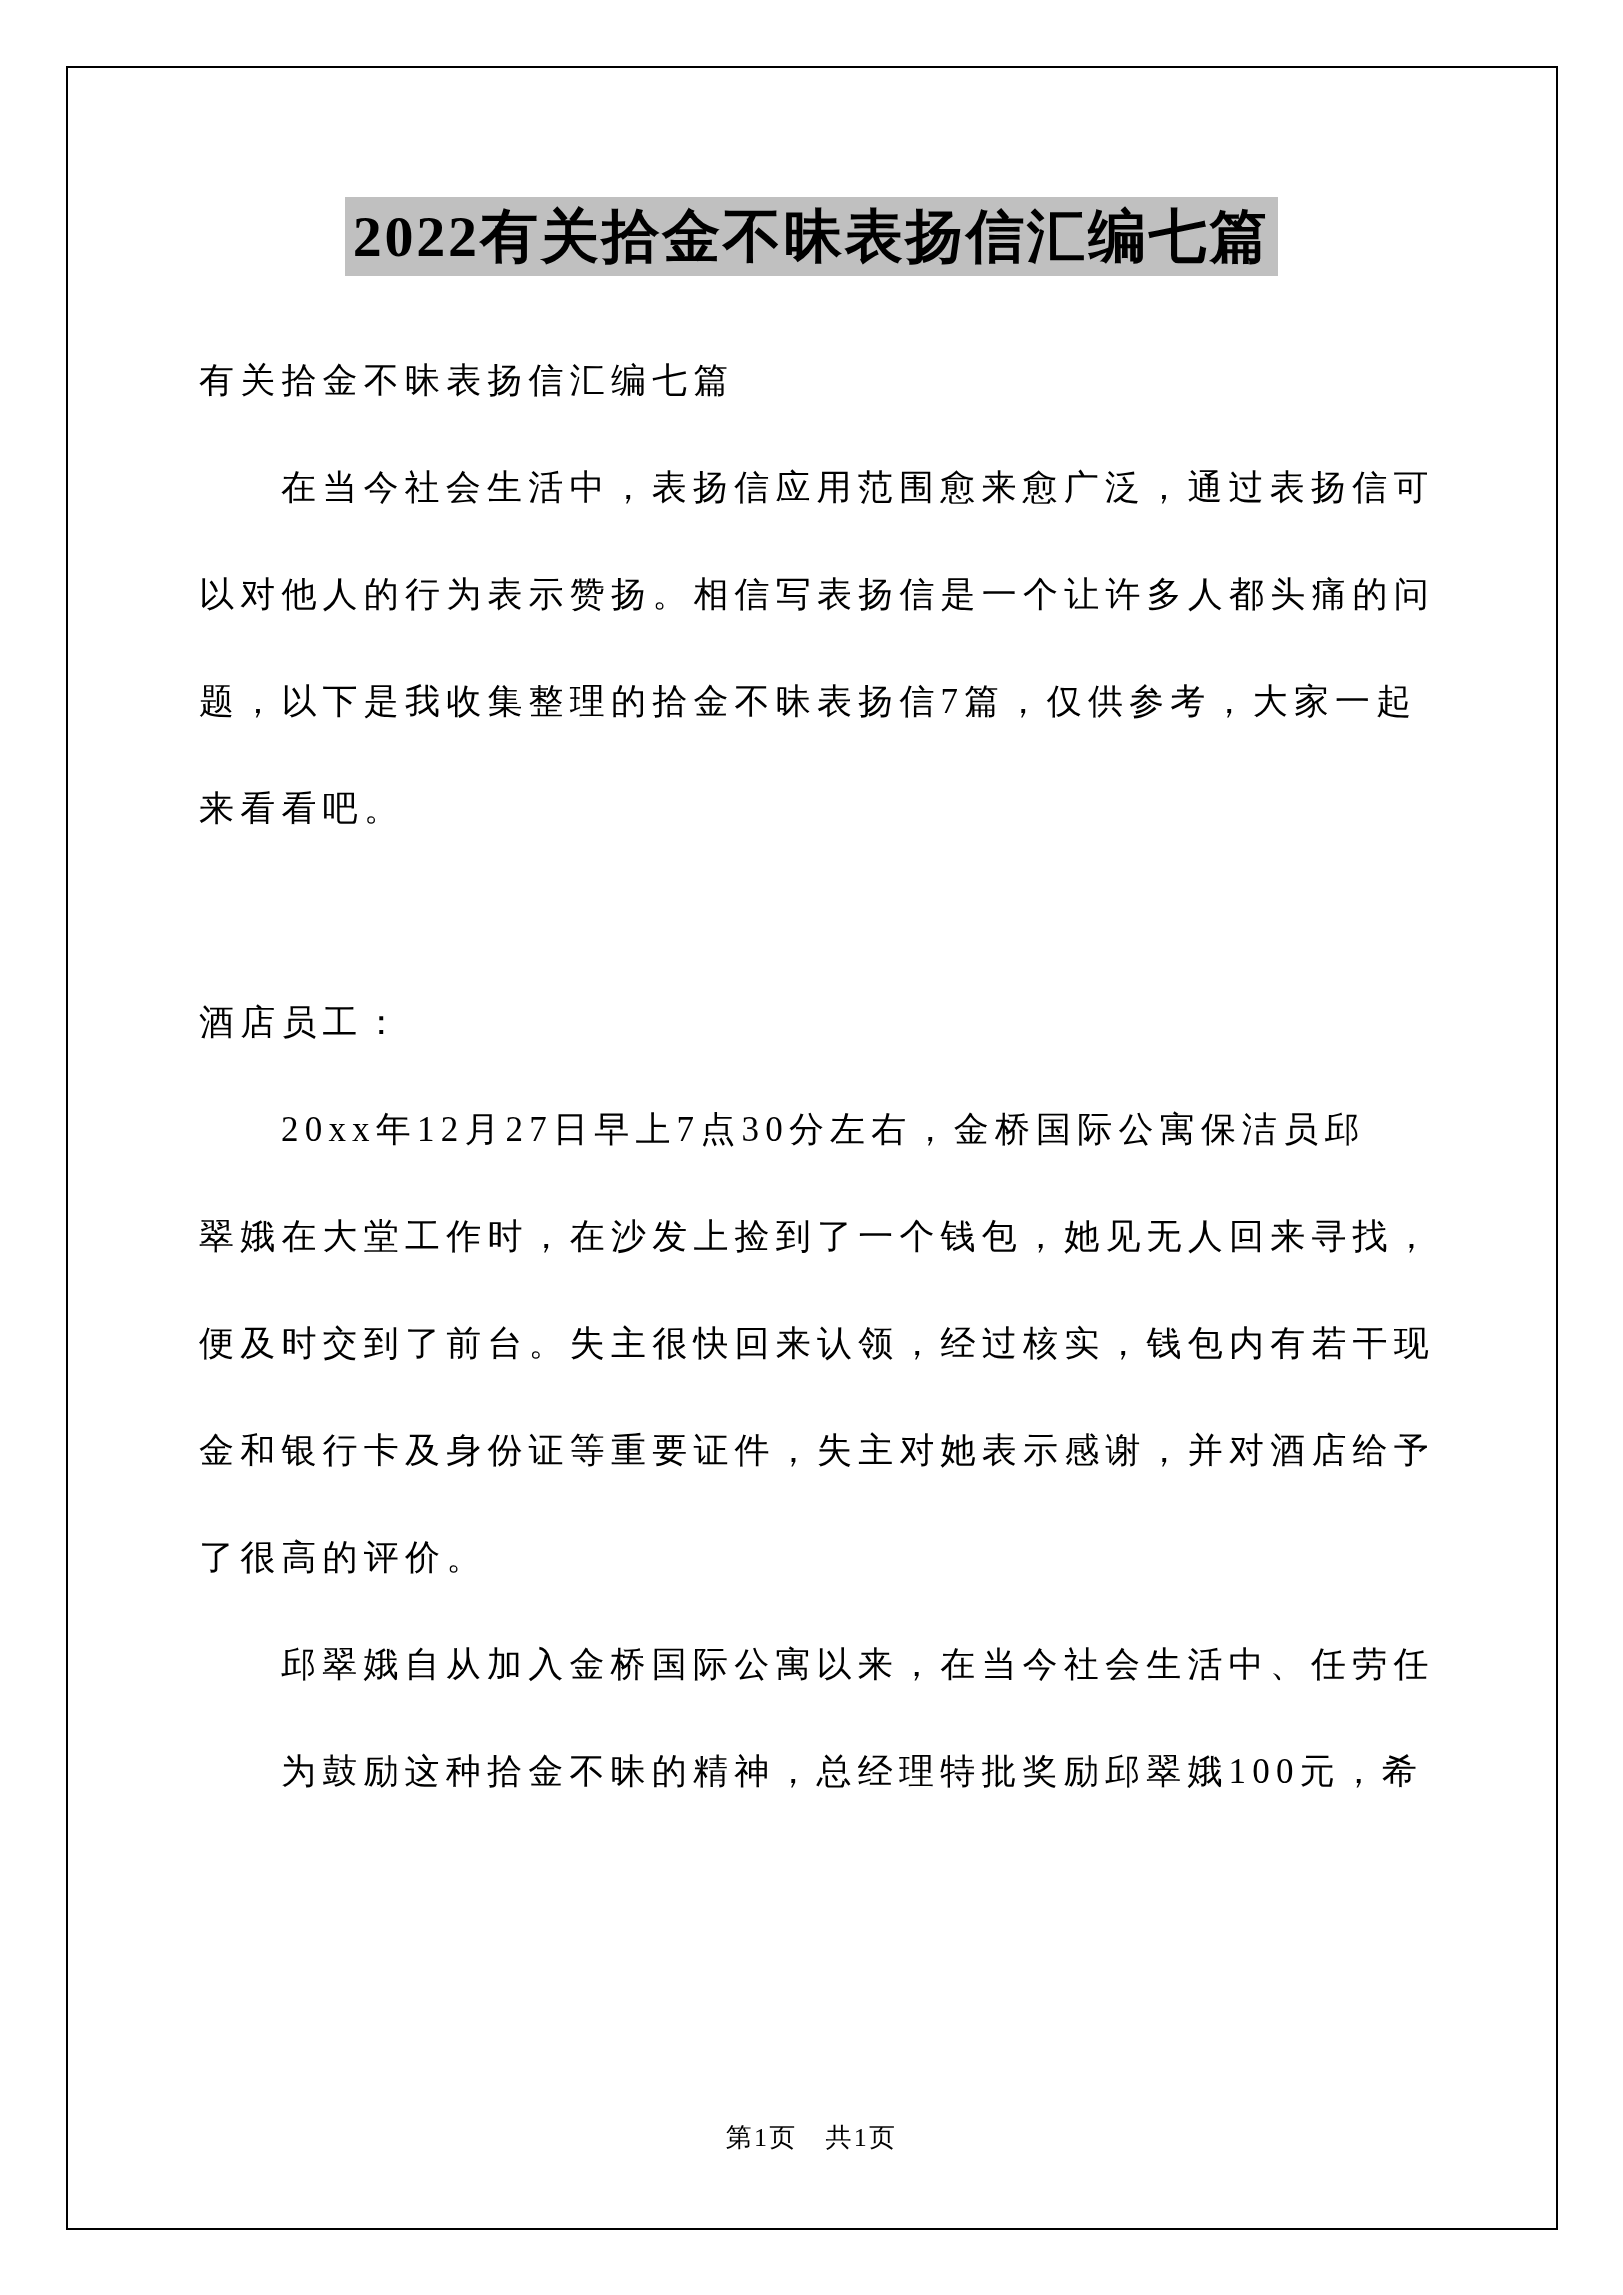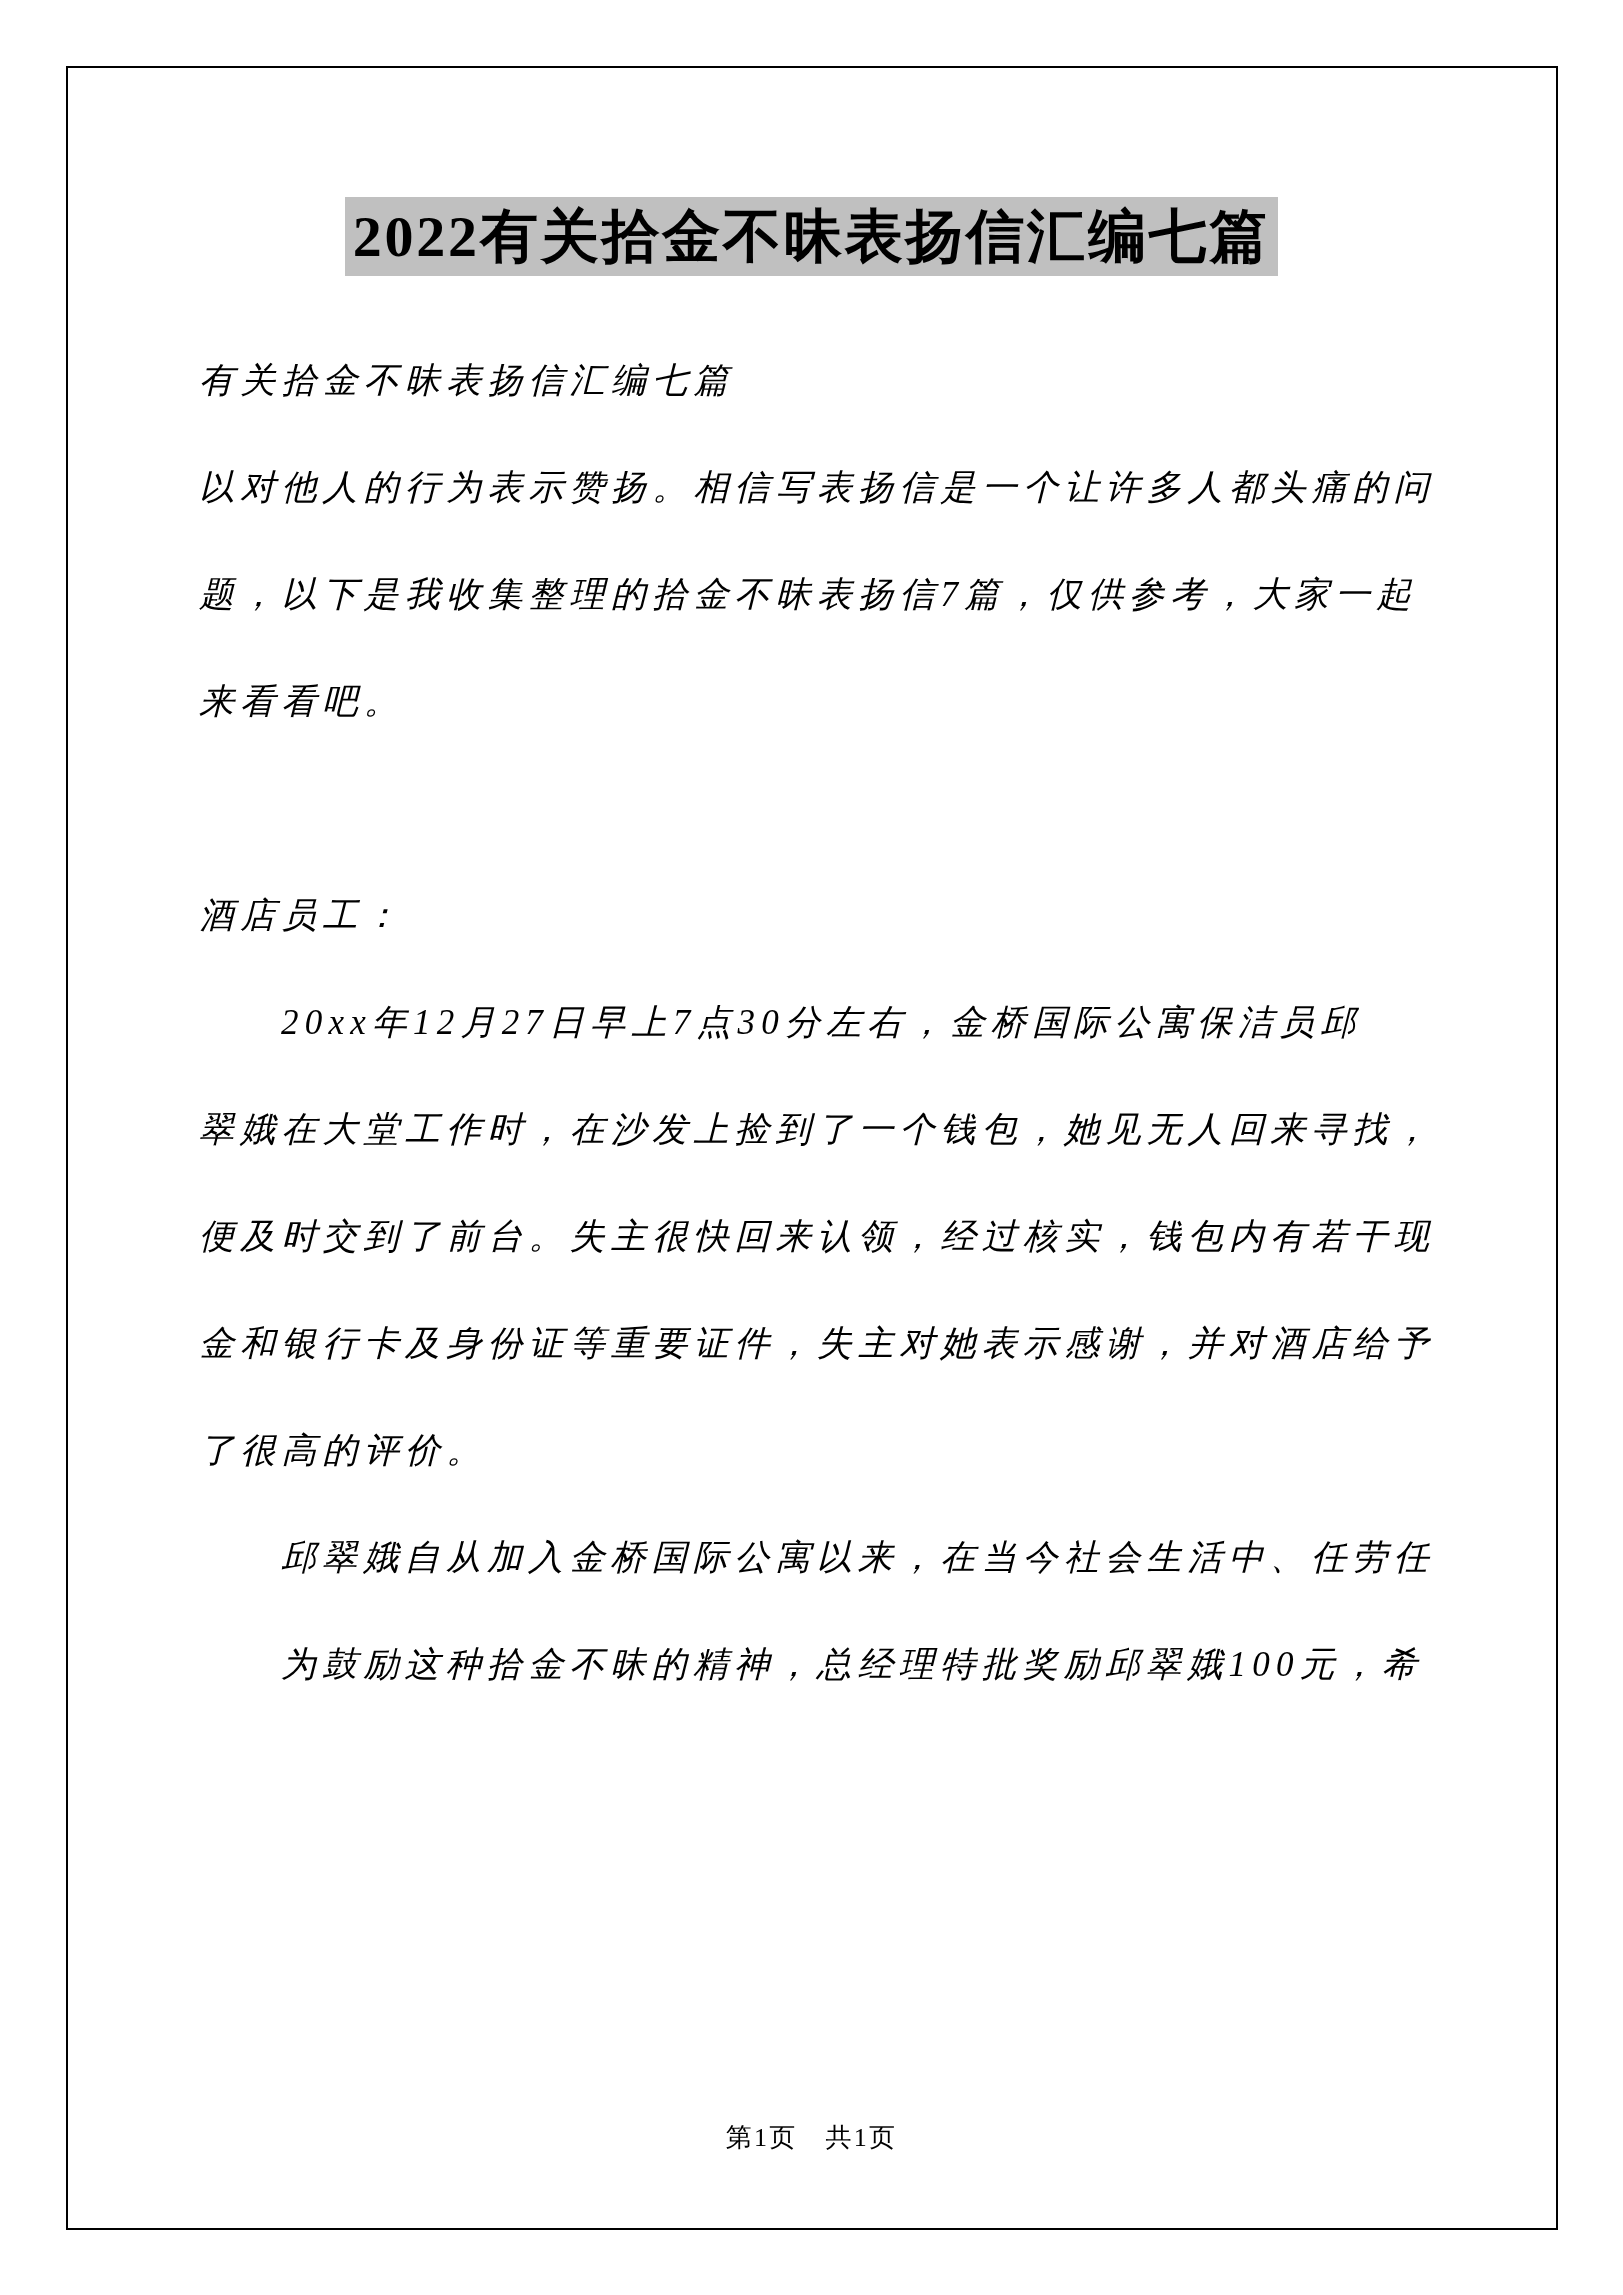--- a/index.html
+++ b/index.html
@@ -40,21 +40,20 @@
   }
   .doc-body {
     position: absolute;
     left: 199px; top: 327px;
     width: 1239px;
   }
   .text-line {
     height: 107px;
     line-height: 107px;
     font-size: 35px;
-    font-style: italic;
     letter-spacing: 6.2px;
     white-space: pre;
   }
   .text-line.indent { padding-left: 82px; }
   .page-footer {
     position: absolute;
     top: 2121px; left: 0;
     width: 100%;
     text-align: center;
     font-size: 26px;
@@ -66,20 +65,21 @@
 </head>
 <body>
 
 <div class="page">
   <div class="page-border"></div>
 
   <h1 class="title-row"><span class="title-hl">2022有关拾金不昧表扬信汇编七篇</span></h1>
 
   <div class="doc-body">
       <div class="text-line">有关拾金不昧表扬信汇编七篇</div>
+      <div class="text-line indent">在当今社会生活中，表扬信应用范围愈来愈广泛，通过表扬信可</div>
       <div class="text-line">以对他人的行为表示赞扬。相信写表扬信是一个让许多人都头痛的问</div>
       <div class="text-line">题，以下是我收集整理的拾金不昧表扬信7篇，仅供参考，大家一起</div>
       <div class="text-line">来看看吧。</div>
       <div class="text-line"></div>
       <div class="text-line">酒店员工：</div>
       <div class="text-line indent">20xx年12月27日早上7点30分左右，金桥国际公寓保洁员邱</div>
       <div class="text-line">翠娥在大堂工作时，在沙发上捡到了一个钱包，她见无人回来寻找，</div>
       <div class="text-line">便及时交到了前台。失主很快回来认领，经过核实，钱包内有若干现</div>
       <div class="text-line">金和银行卡及身份证等重要证件，失主对她表示感谢，并对酒店给予</div>
       <div class="text-line">了很高的评价。</div>

